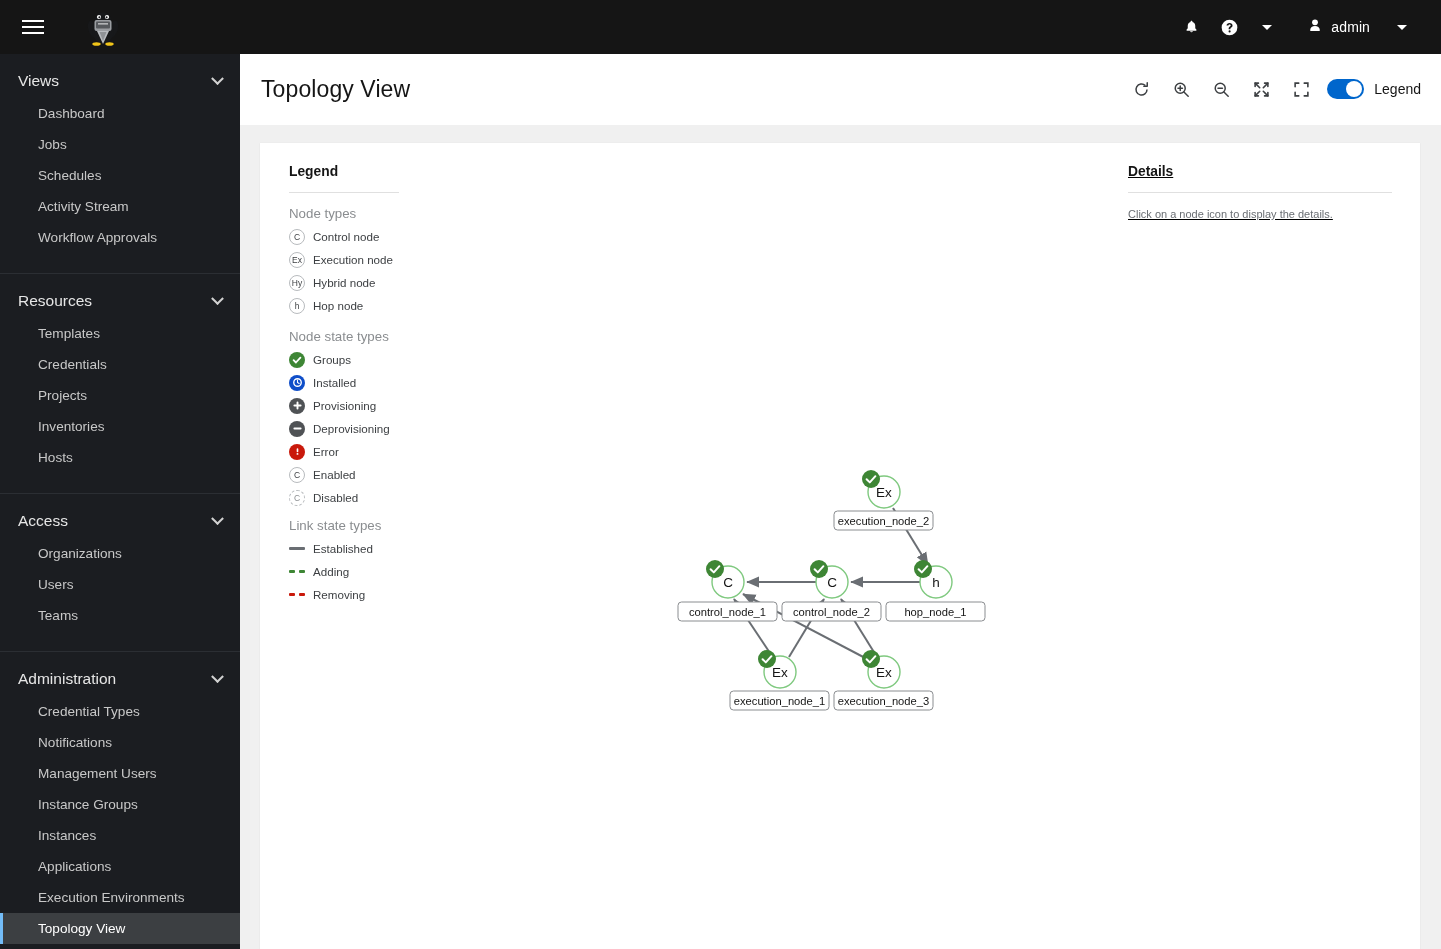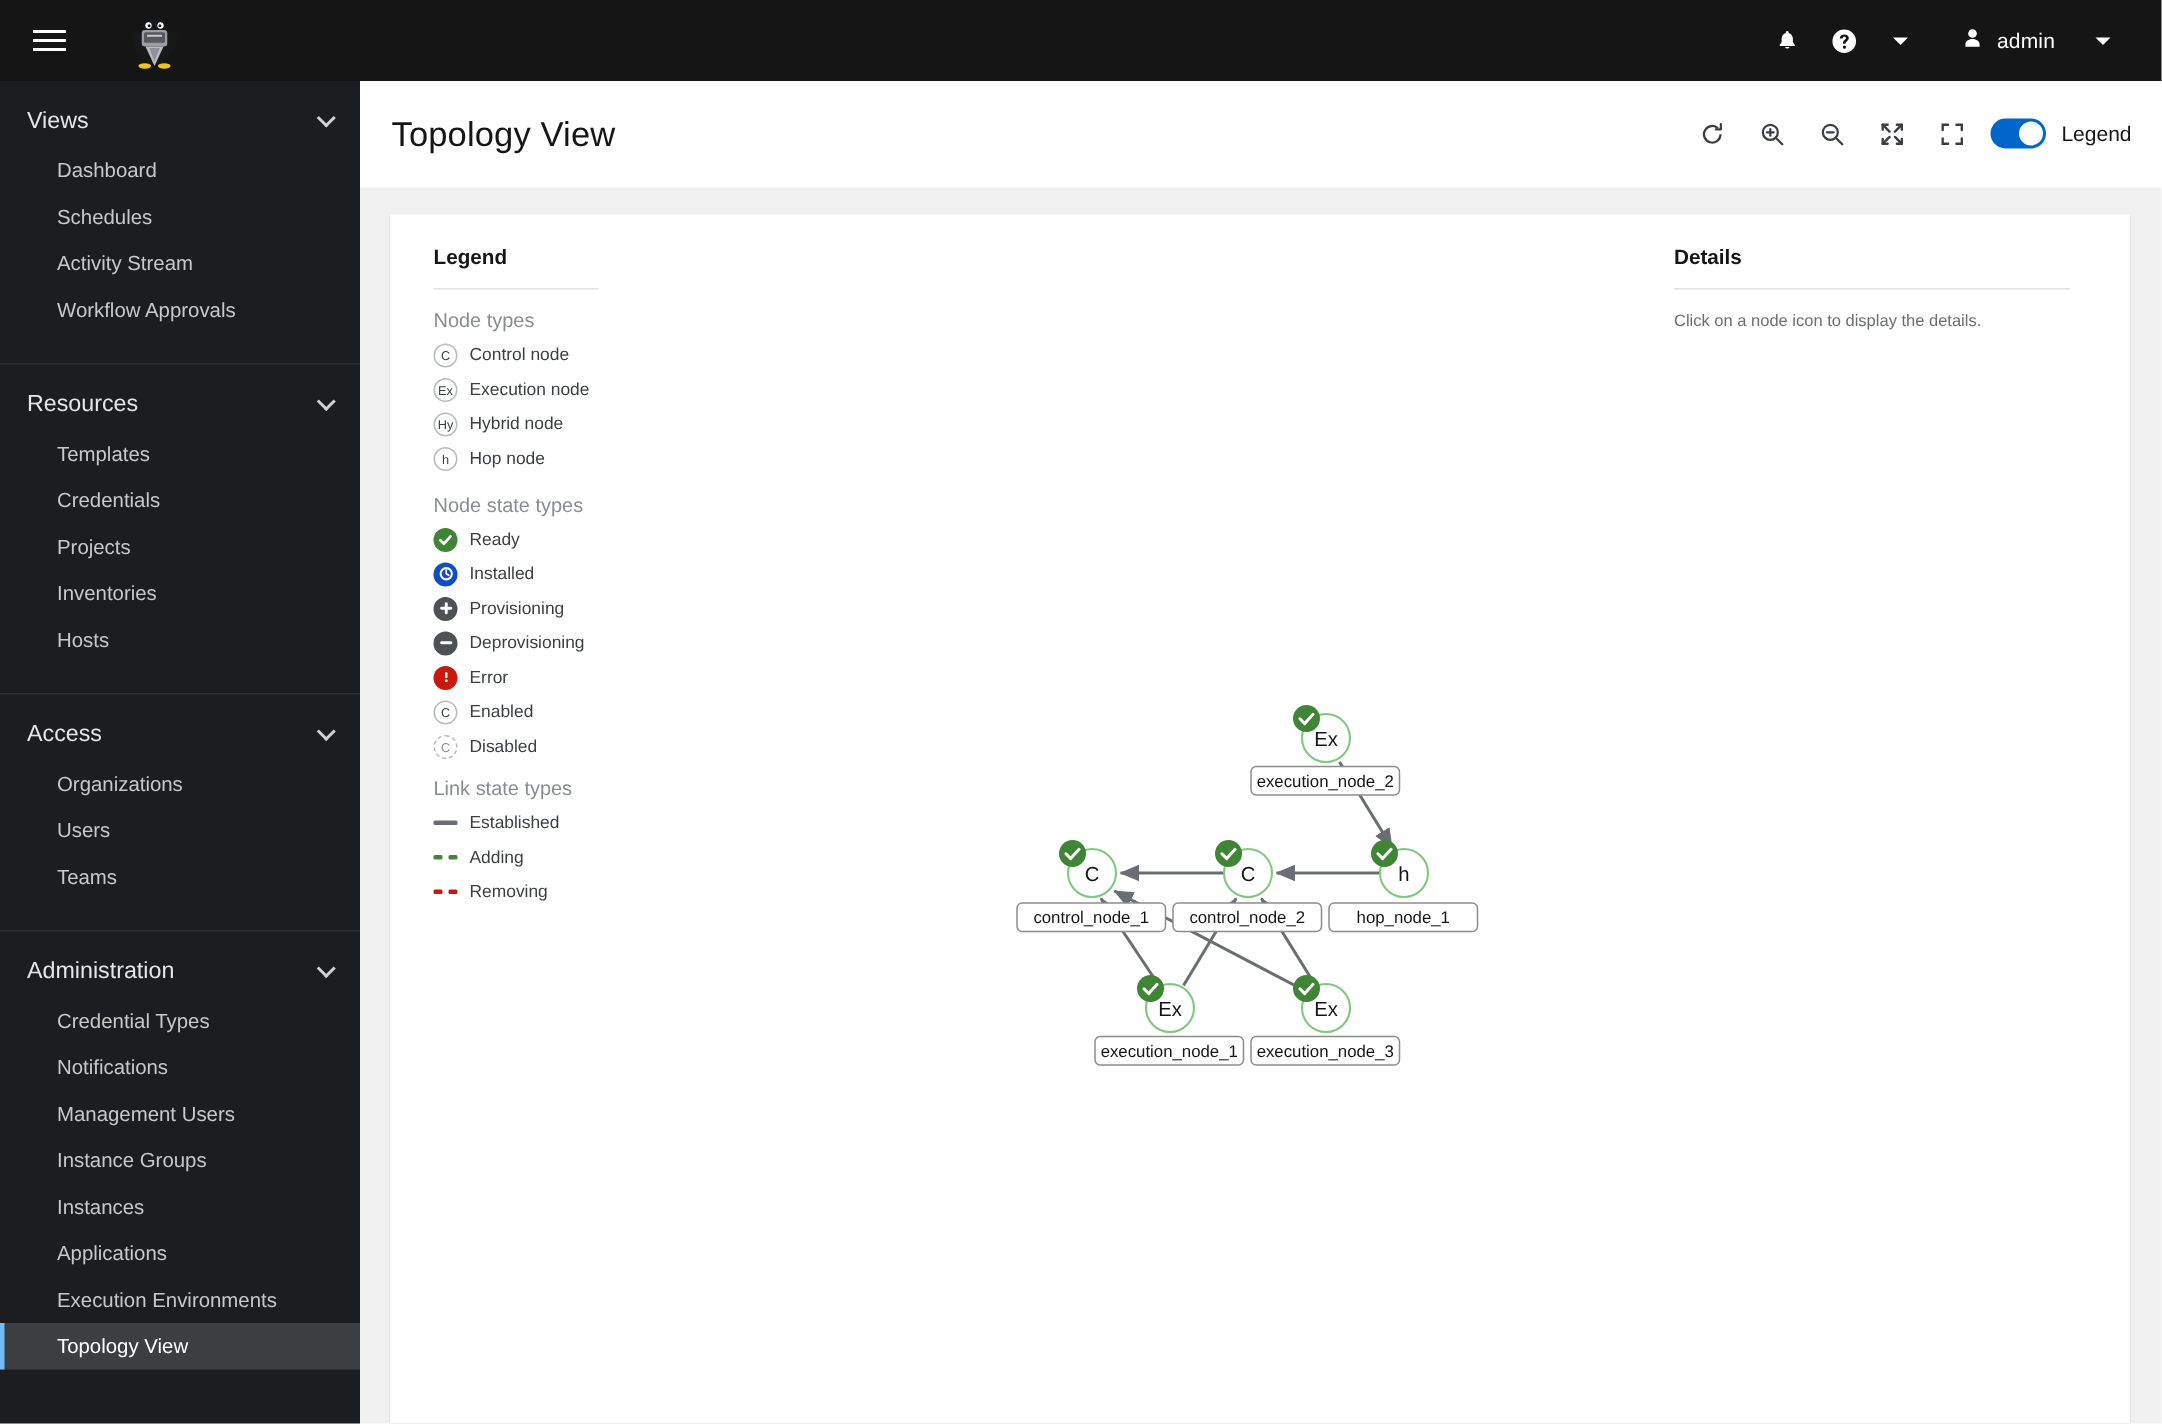--- a/index.html
+++ b/index.html
@@ -129,21 +129,21 @@
     display: flex; align-items: center; justify-content: center;
     color: #fff; font-size: 10px; line-height: 1;
   }
   .linebar { width: 16px; flex: none; display: flex; align-items: center; }
   .linebar .solid { width: 16px; height: 3.5px; background: #6a6e73; border-radius: 1px; }
   .linebar .dashes { width: 16px; height: 3.5px; display: flex; justify-content: space-between; }
   .linebar .dashes i { display: block; width: 6px; height: 3.5px; border-radius: 1px; }
 
   
   .details {
-    position: absolute; top: 21px; right: 40px; width: 264px;
+    position: absolute; top: 21px; right: 28px; width: 264px; text-decoration: underline;
   }
   .details .panel-rule { width: 264px; margin: 13px 0 12px 0; }
   .details-empty { font-size: 11px; color: #6a6e73; line-height: 18px; }
 
   
   .graph { position: absolute; top: 0; left: 0; width: 1160px; height: 806px; }
   .graph svg { display: block; }
 </style>
 </head>
 <body>
@@ -203,20 +203,21 @@
 </div>
 
 <nav class="sidebar">
 
   <div class="nav-group">
     <div class="nav-group-header">
       <span>Views</span>
       <span class="chev"></span>
     </div>
     <div class="nav-item">Dashboard</div>
+    <div class="nav-item">Jobs</div>
     <div class="nav-item">Schedules</div>
     <div class="nav-item">Activity Stream</div>
     <div class="nav-item">Workflow Approvals</div>
   </div>
 
   <div class="nav-group">
     <div class="nav-group-header">
       <span>Resources</span>
       <span class="chev"></span>
     </div>
@@ -423,21 +424,21 @@
     </div>
 
     <div class="legend-section" style="margin-top:12px">Node state types</div>
 
     <div class="legend-row">
       <span class="statedot" style="background:#3e8635">
         <svg width="10" height="10" viewBox="0 0 10 10" aria-hidden="true">
             <path d="M1.6 5.2 L3.9 7.5 L8.4 2.6" stroke="#fff" stroke-width="1.8" fill="none" stroke-linecap="round" stroke-linejoin="round"></path>
           </svg>
       </span>
-      <span class="lbl">Ready</span>
+      <span class="lbl">Groups</span>
     </div>
     <div class="legend-row">
       <span class="statedot" style="background:#0f4ec9">
         <svg width="11" height="11" viewBox="0 0 12 12" aria-hidden="true">
           <circle cx="6" cy="6" r="4.1" fill="none" stroke="#fff" stroke-width="1.5"></circle>
           <path d="M6 3.4V6 L7.8 7.1" stroke="#fff" stroke-width="1.2" fill="none" stroke-linecap="round"></path>
         </svg>
       </span>
       <span class="lbl">Installed</span>
     </div>

